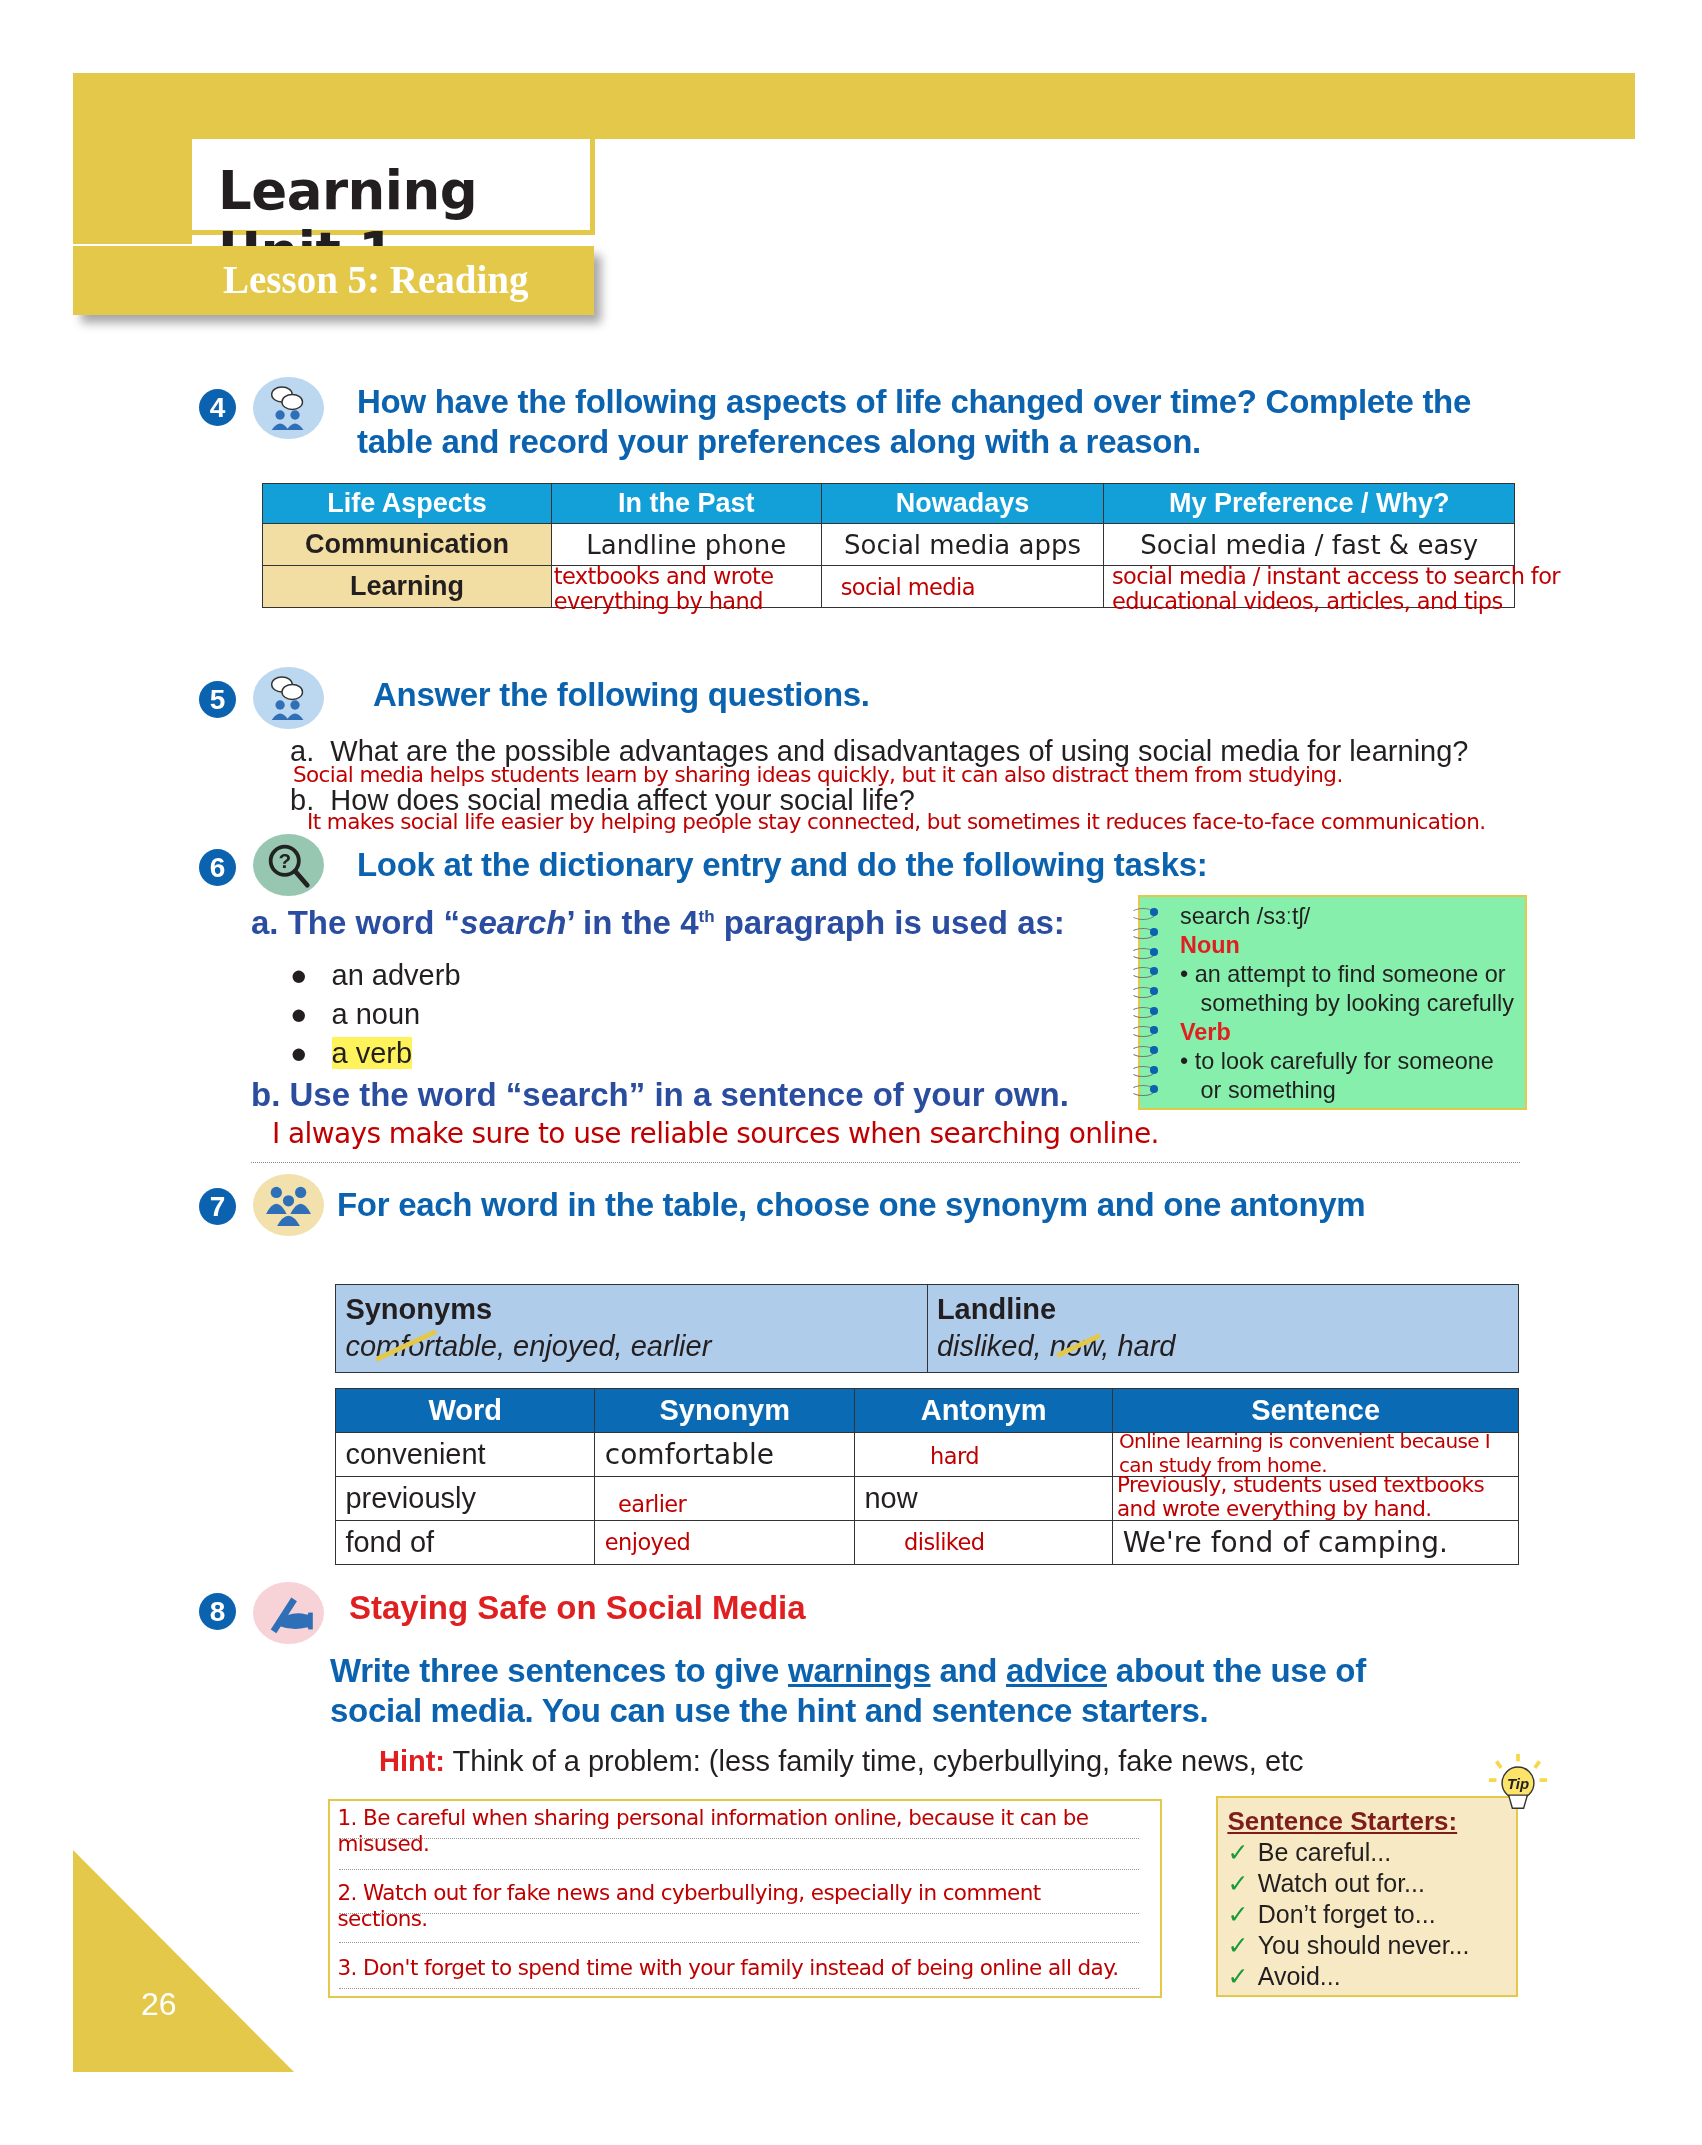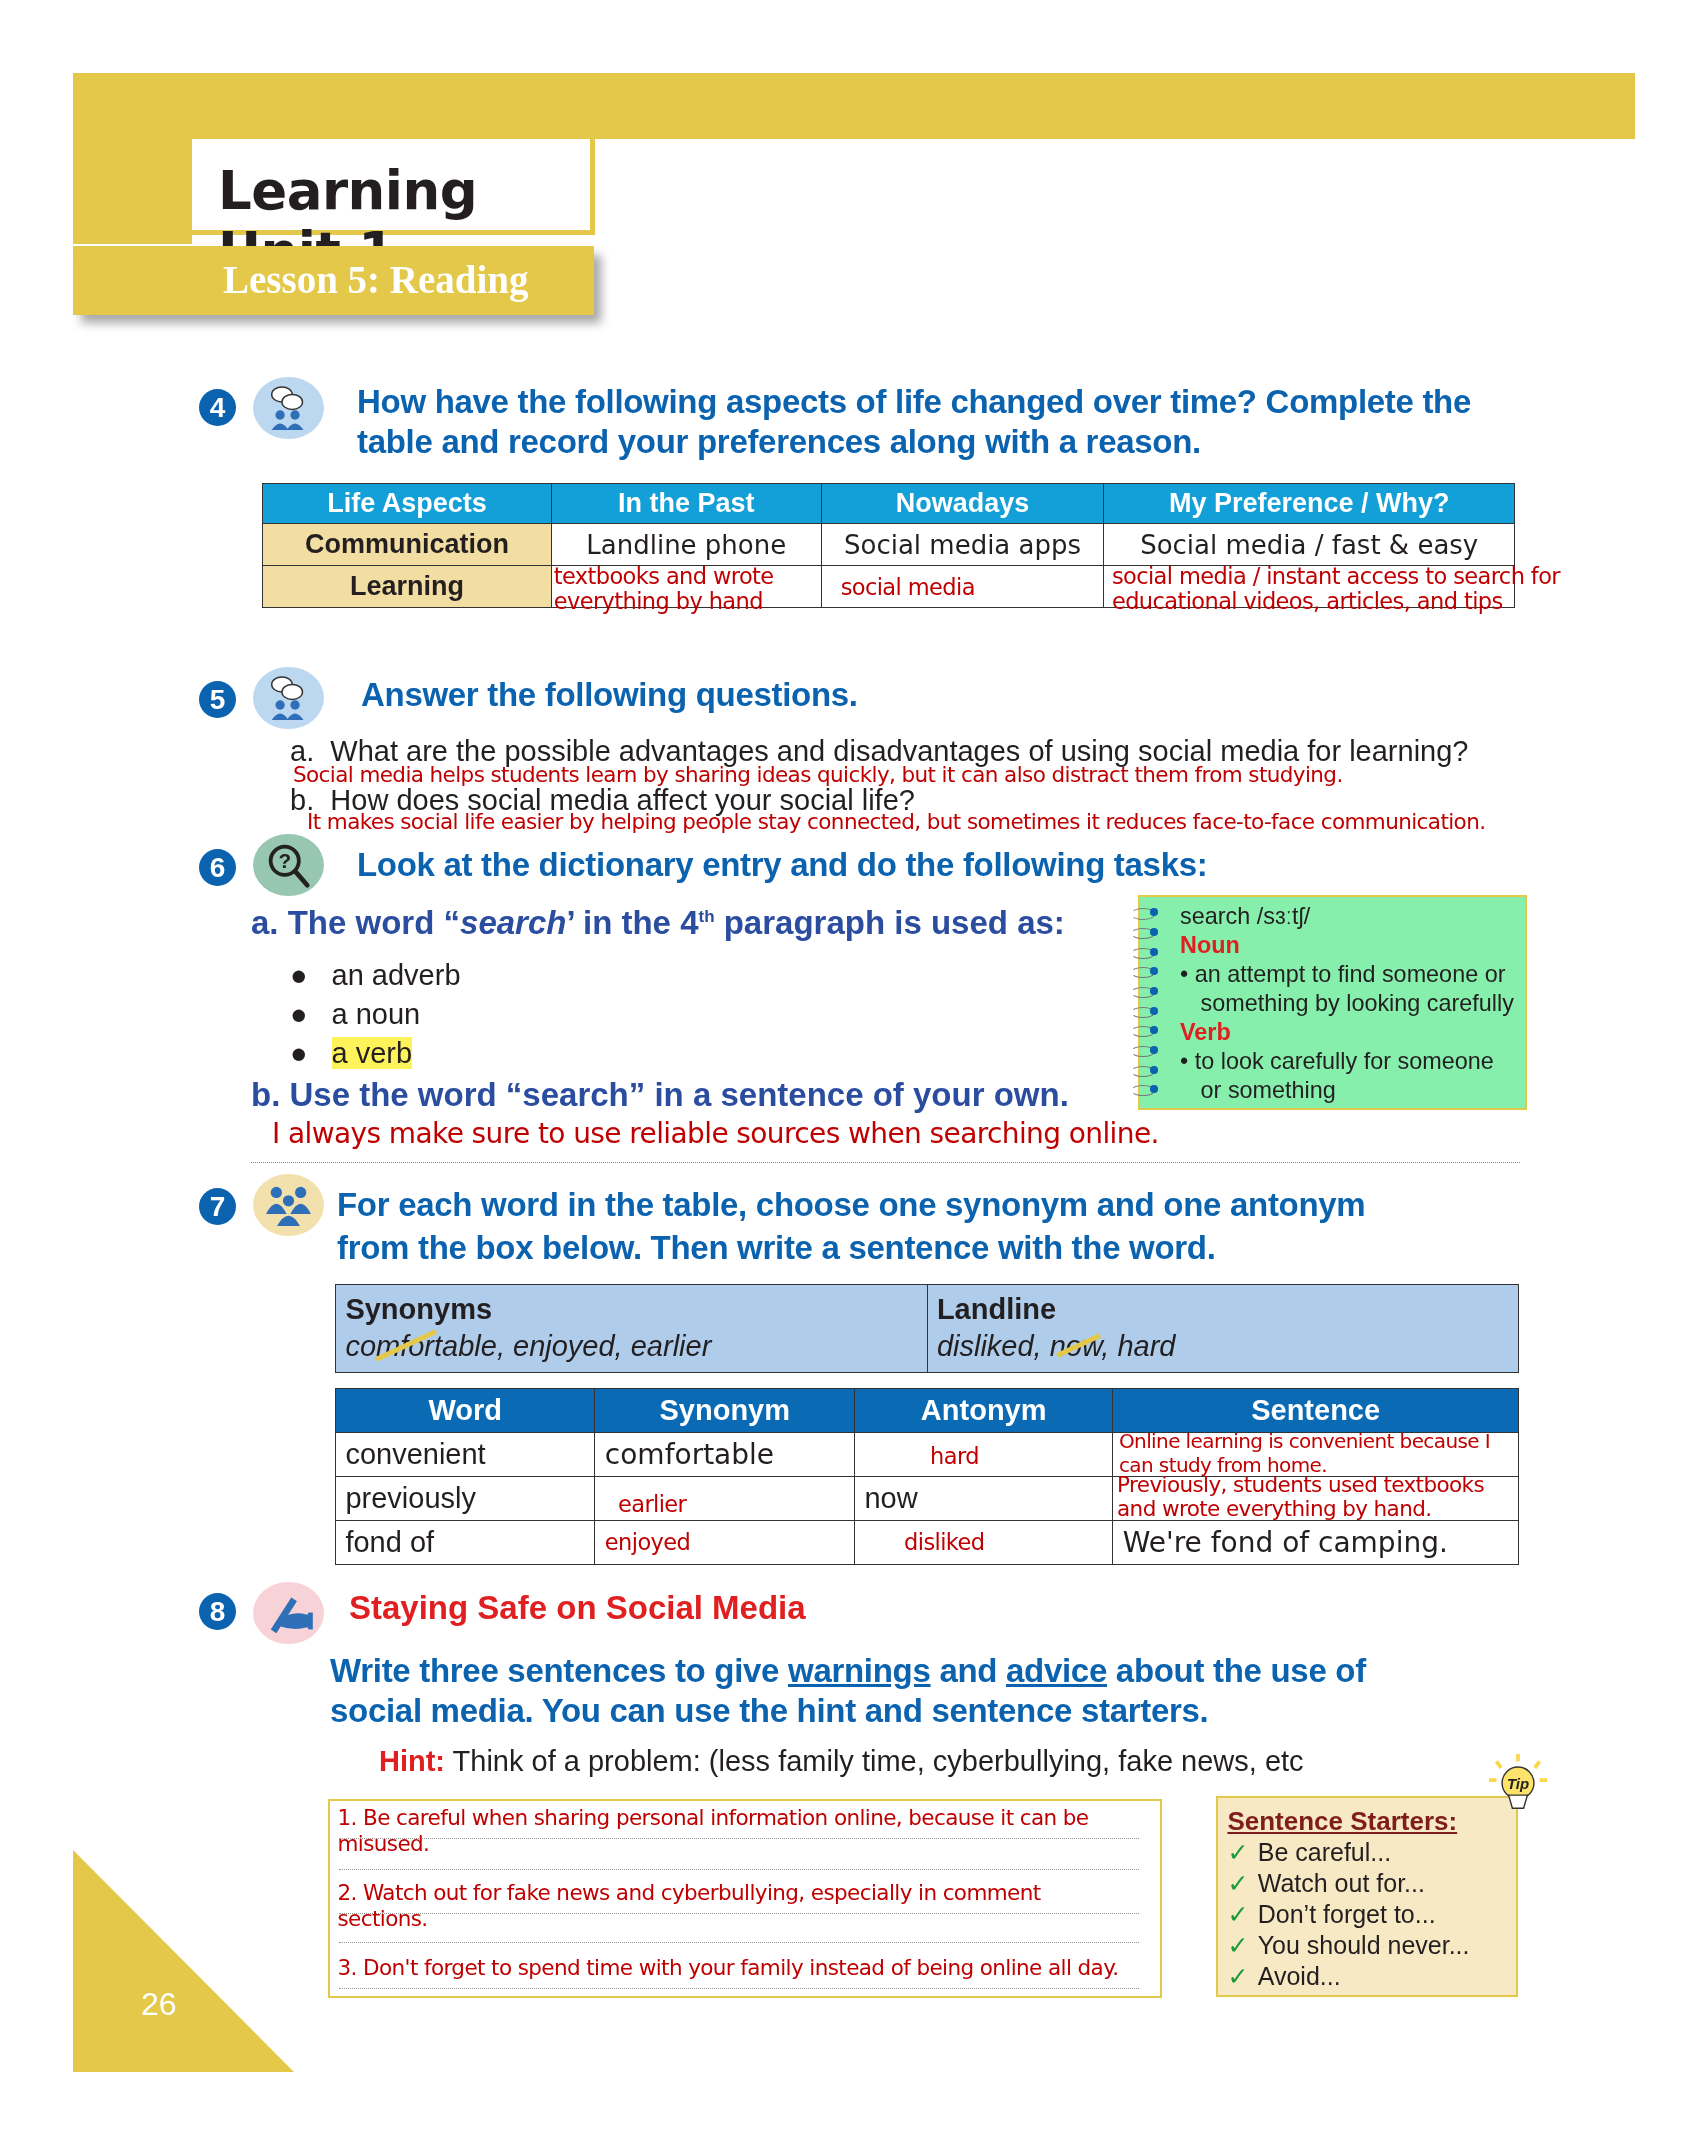--- a/index.html
+++ b/index.html
@@ -113,21 +113,21 @@
 <div class="abs iconcirc" style="left:253px;top:667px;background:#bcd7f0;">
   <svg width="43" height="47" viewBox="0 0 46 50">
       <ellipse cx="16" cy="10" rx="11" ry="8" fill="#fff" stroke="#333" stroke-width="1.5"></ellipse>
       <ellipse cx="27" cy="18" rx="11" ry="8" fill="#fff" stroke="#333" stroke-width="1.5"></ellipse>
       <circle cx="14" cy="32" r="5" fill="#2f6fb8"></circle>
       <circle cx="30" cy="32" r="5" fill="#2f6fb8"></circle>
       <path d="M5 48 q9-14 18 0z" fill="#2f6fb8"></path>
       <path d="M21 48 q9-14 18 0z" fill="#2f6fb8"></path>
     </svg>
 </div>
-<div class="abs blue-h" style="left:361px;top:675px;text-align:center;">Answer the following questions.</div>
+<div class="abs blue-h" style="left:373px;top:675px;text-align:center;">Answer the following questions.</div>
 
 <div class="abs q" style="left:290px;top:735px;">
   <span>a.</span>&nbsp;&nbsp;<span>What are the possible advantages and disadvantages of using social media for learning?</span>
 </div>
 <div class="abs ans" style="left:293px;top:762px;font-size:21.5px;">Social media helps students learn by sharing ideas quickly, but it can also distract them from studying.</div>
 <div class="abs q" style="left:290px;top:784px;">
   <span>b.</span>&nbsp;&nbsp;<span>How does social media affect your social life?</span>
 </div>
 <div class="abs ans" style="left:307px;top:809px;font-size:21.5px;">It makes social life easier by helping people stay connected, but sometimes it reduces face-to-face communication.</div>
 
@@ -193,21 +193,20 @@
       <circle cx="13" cy="9" r="6" fill="#2f6fb8"></circle>
       <circle cx="39" cy="9" r="6" fill="#2f6fb8"></circle>
       <path d="M2 32 q11-22 22 0z" fill="#2f6fb8"></path>
       <path d="M28 32 q11-22 22 0z" fill="#2f6fb8"></path>
       <circle cx="26" cy="18" r="7" fill="#2f6fb8" stroke="#f2e1ad" stroke-width="2"></circle>
       <path d="M12 46 q14-26 28 0z" fill="#2f6fb8" stroke="#f2e1ad" stroke-width="2"></path>
     </svg>
 </div>
 <div class="abs blue-h" style="left:337px;top:1183px;line-height:43px;">
   <div>For each word  in the table, choose one synonym and one antonym</div>
-  <div>from the box below. Then write a sentence with the word.</div>
 </div>
 
 <div class="abs synbox">
   <div>
     <div style="font-weight:bold;">Synonyms</div>
     <div style="font-style:italic;position:relative;"><span>comfortable, enjoyed, earlier</span><span style="position:absolute;left:28px;top:15px;width:66px;height:4.7px;background:#e4c84a;transform:rotate(-25deg);"></span></div>
   </div>
   <div>
     <div style="font-weight:bold;">Landline</div>
     <div style="font-style:italic;position:relative;"><span>disliked, now, hard</span><span style="position:absolute;left:118px;top:15px;width:47px;height:4.7px;background:#e4c84a;transform:rotate(-25deg);"></span></div>

